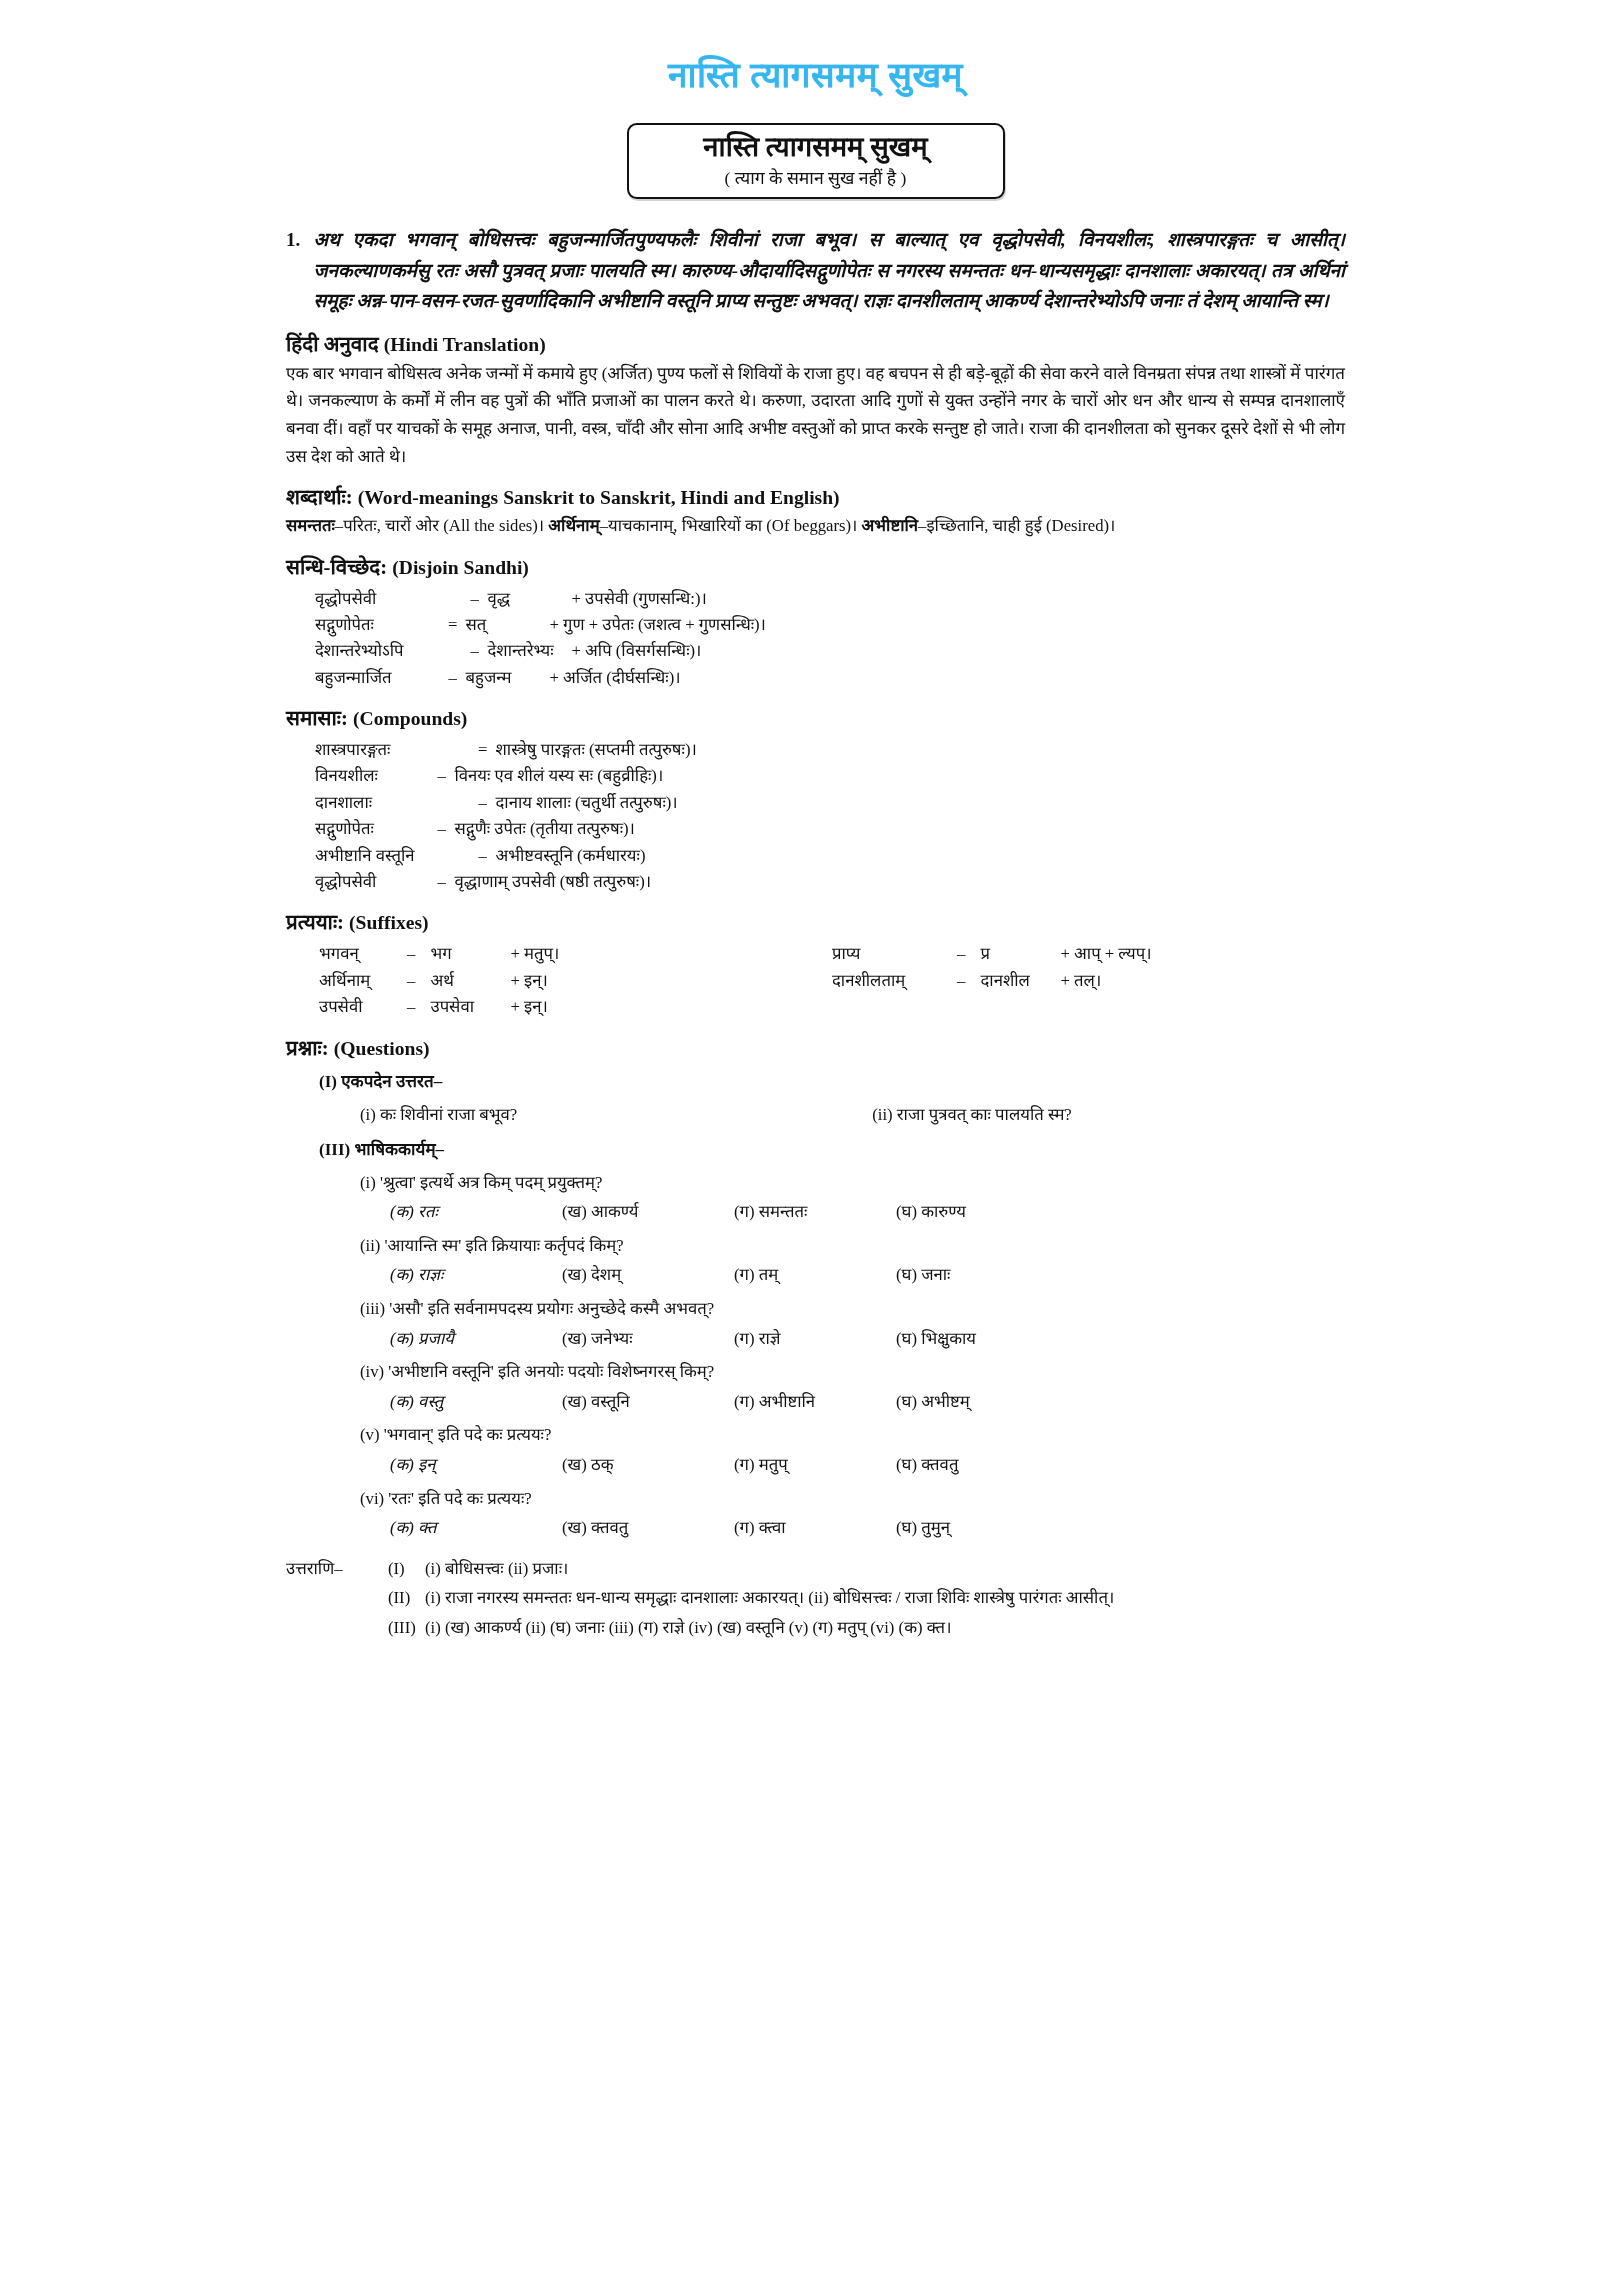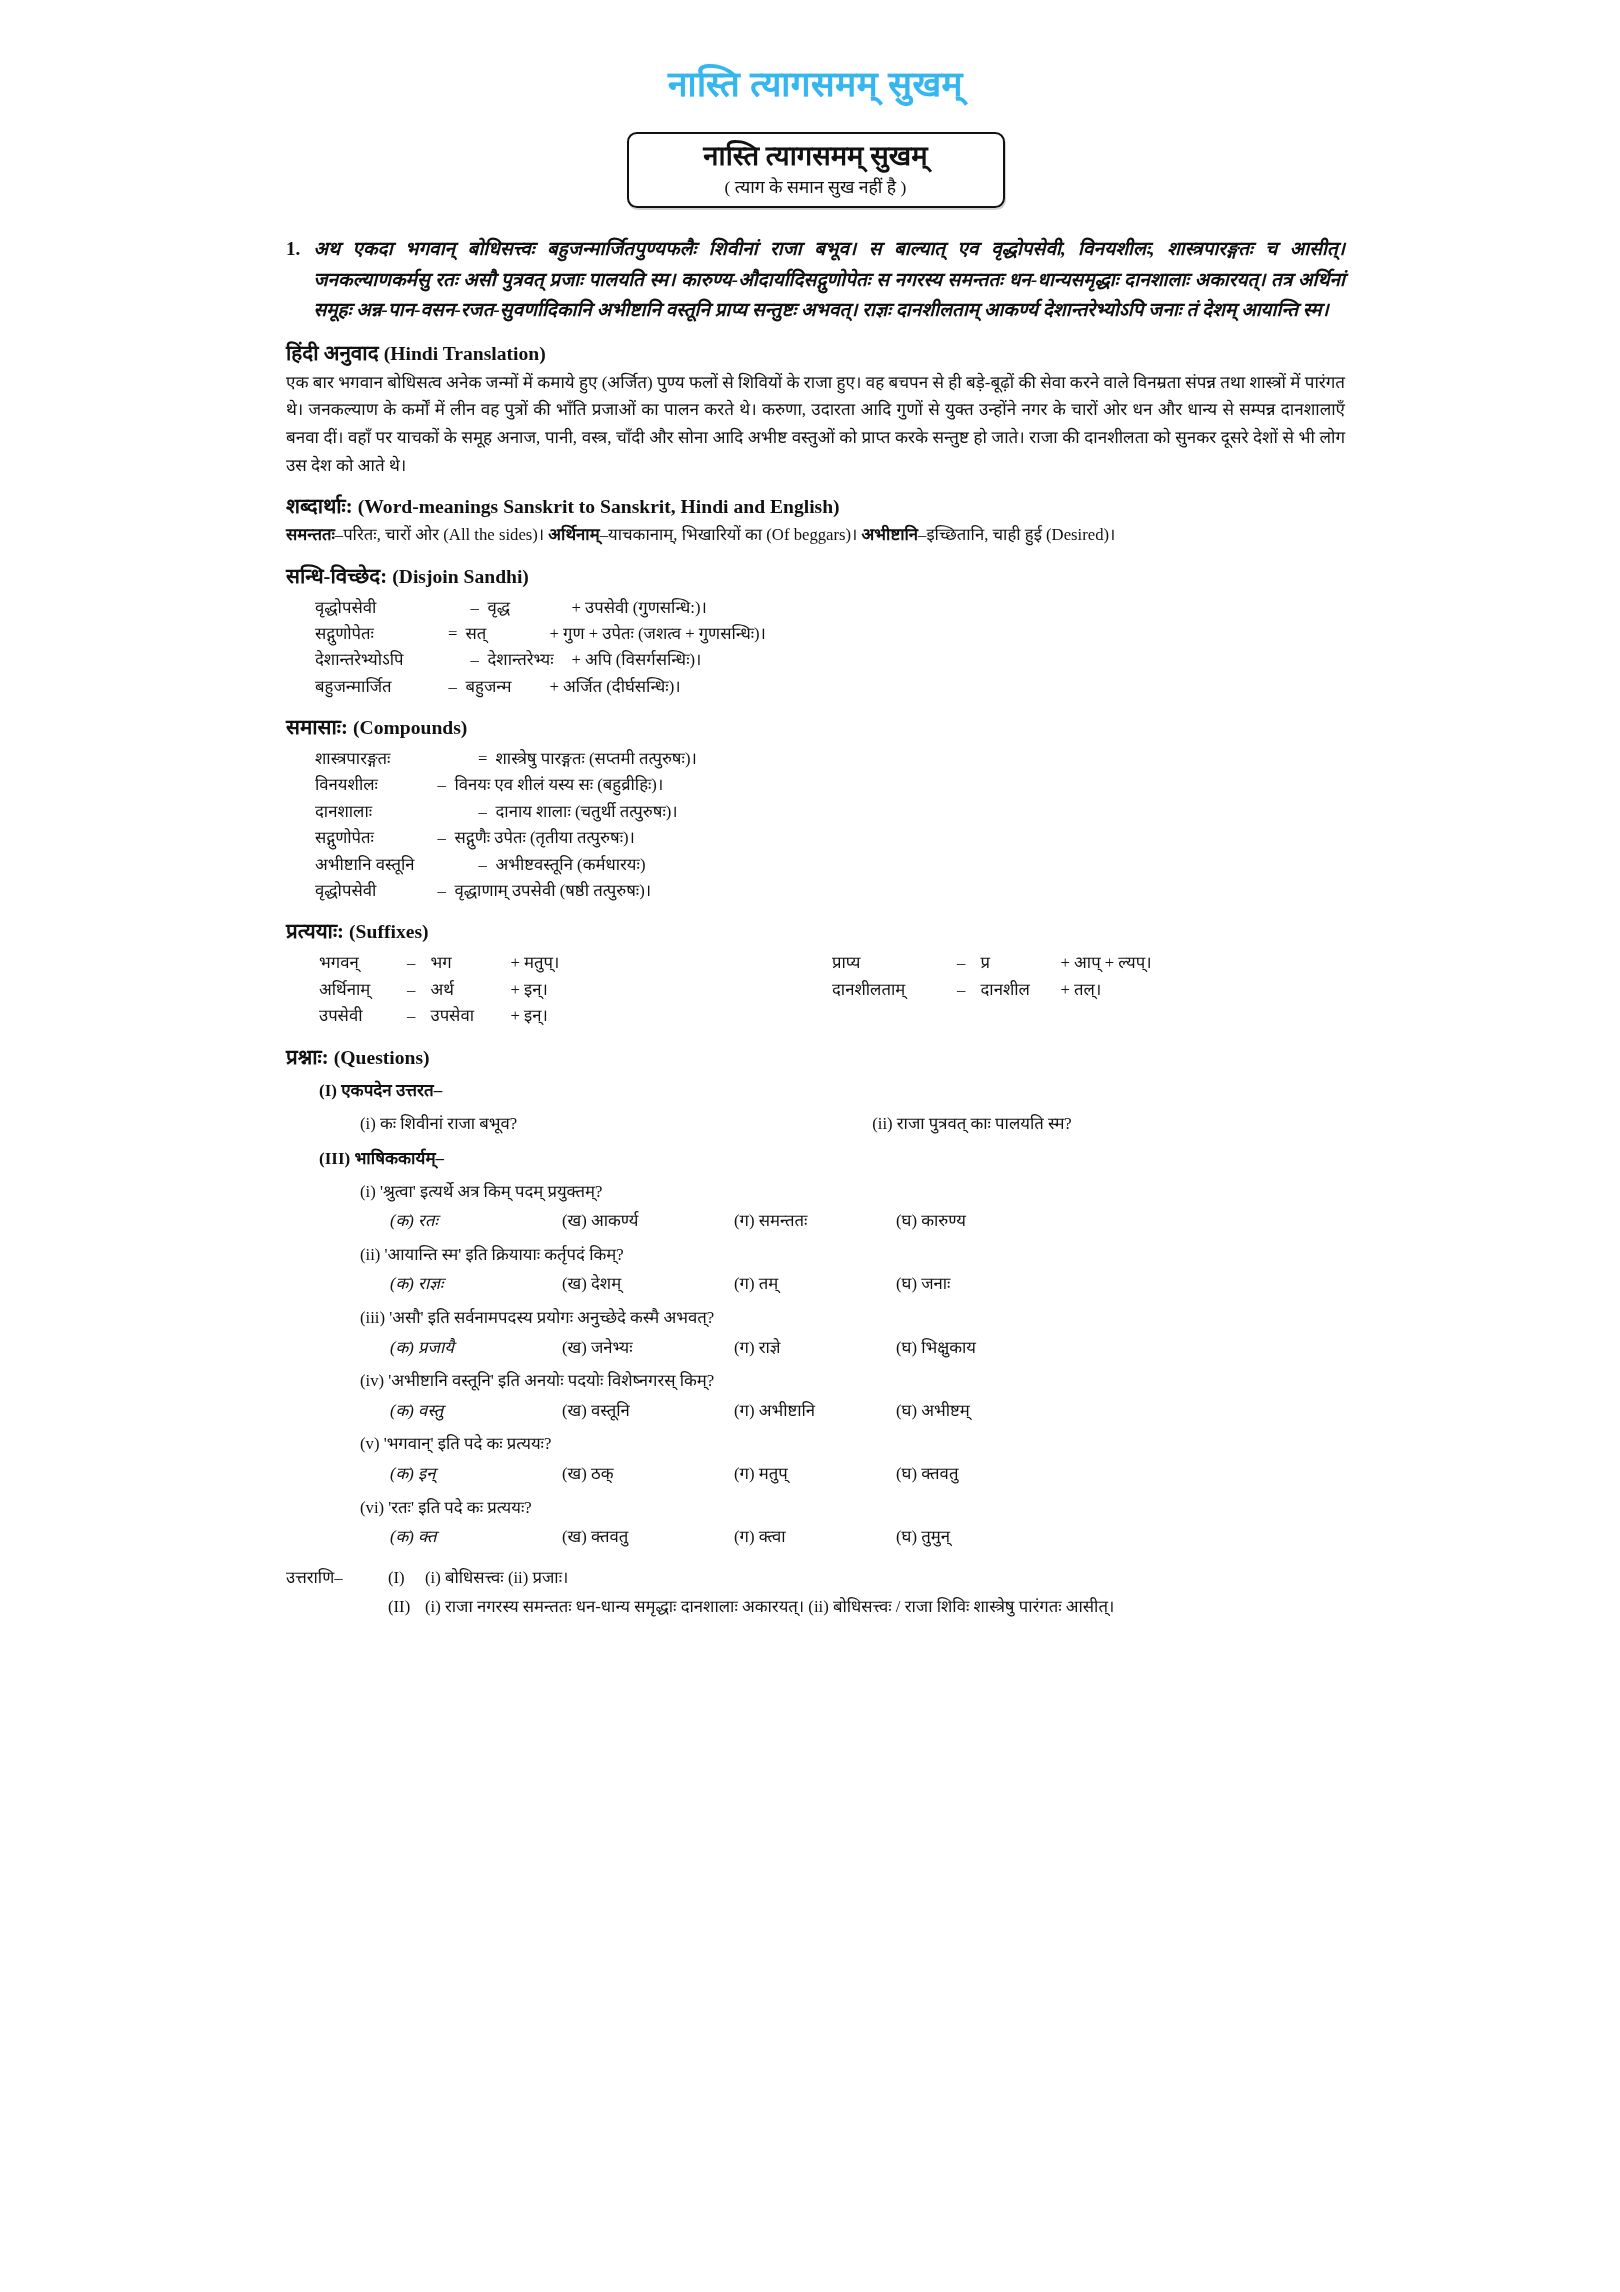--- a/index.html
+++ b/index.html
@@ -9,21 +9,21 @@
     background: #ffffff;
   }
   body {
     font-family: "Liberation Serif", "DejaVu Serif", serif;
     color: #111111;
   }
   .page {
     position: relative;
     width: 1620px;
     height: 1904px;
-    margin: 12px auto;
+    margin: 3px auto;
     background: #ffffff;
     box-sizing: border-box;
     padding: 7px;
     overflow: hidden;
   }
   .inner {
     position: absolute;
     left: 286px;
     top: 0;
     width: 1059px;
@@ -427,19 +427,23 @@
         <div class="ans-label">उत्तराणि–</div>
         <div class="ans-body">
           <div class="ans-line">
             <div class="rn">(I)</div>
             <div class="tx">(i) बोधिसत्त्वः (ii) प्रजाः।</div>
           </div>
           <div class="ans-line">
             <div class="rn">(II)</div>
             <div class="tx">(i) राजा नगरस्य समन्ततः धन-धान्य समृद्धाः दानशालाः अकारयत्। (ii) बोधिसत्त्वः / राजा शिविः शास्त्रेषु पारंगतः आसीत्।</div>
           </div>
+          <div class="ans-line">
+            <div class="rn">(III)</div>
+            <div class="tx">(i) (ख) आकर्ण्य (ii) (घ) जनाः (iii) (ग) राज्ञे (iv) (ख) वस्तूनि (v) (ग) मतुप् (vi) (क) क्त।</div>
+          </div>
         </div>
       </div>
     </div>
 
   </div>
 </div>
 
 
 </body></html>

